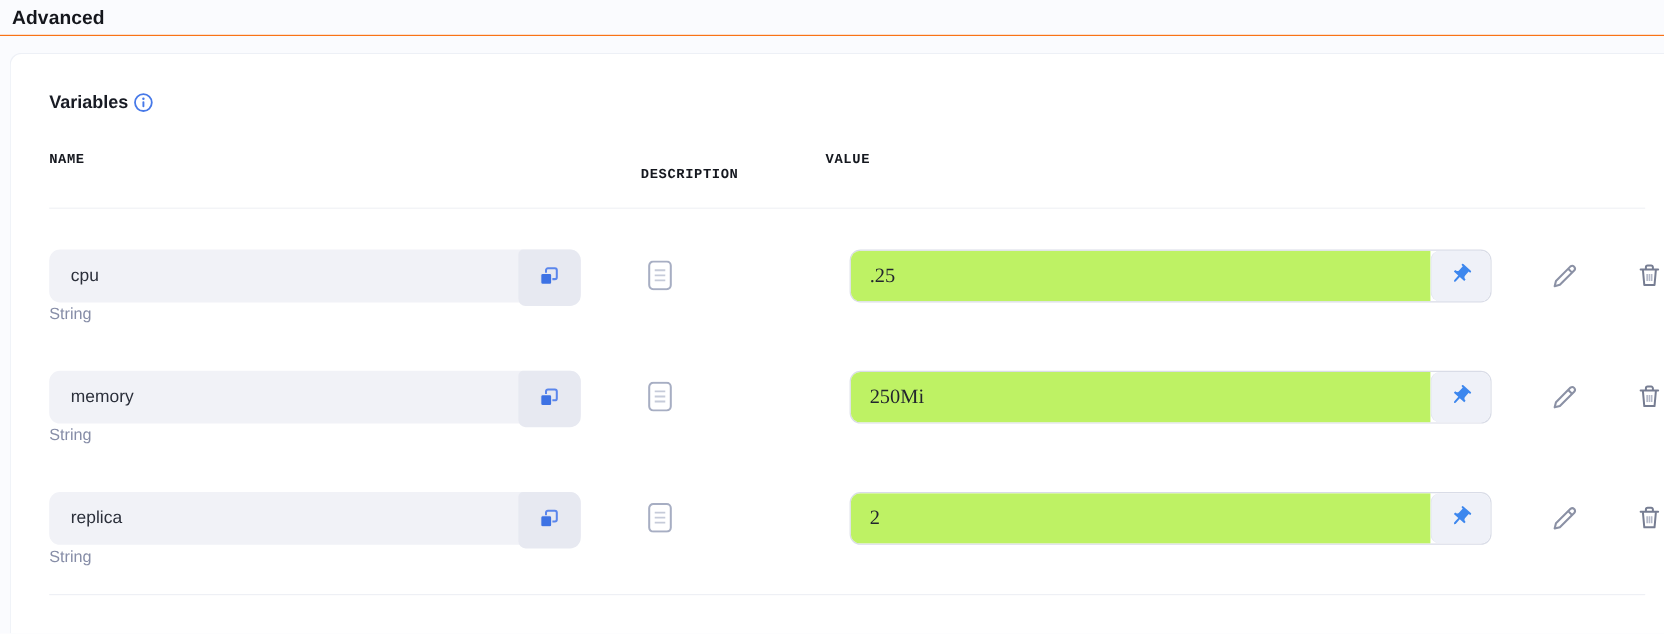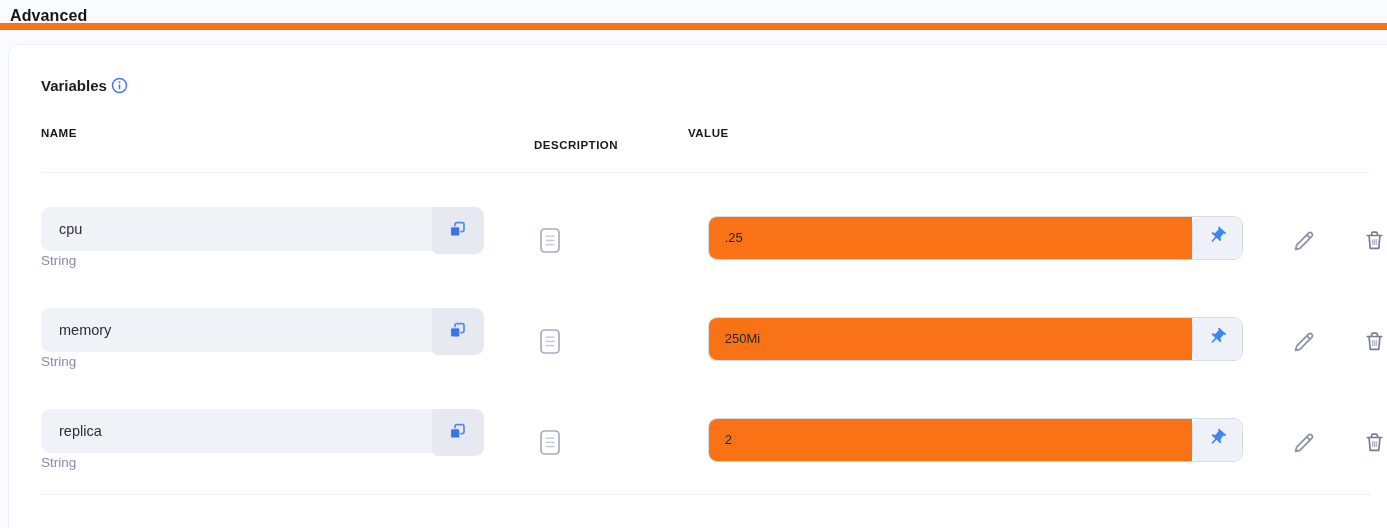--- a/index.html
+++ b/index.html
@@ -6,49 +6,49 @@
   html,body { width:1387px; height:528px; overflow:hidden; }
   body {
     font-family:"Liberation Sans", sans-serif;
     background:#fafbfe;
     color:#14171f;
   }
   
   .top-bar {
     height:30px;
     padding:7px 8px 0 10px;
-    border-bottom:7px solid #f97316;
+    border-bottom:1px solid #f97316;
   }
   .top-title { font-size:16px; font-weight:700; color:#14161c; letter-spacing:.1px; }
 
   
   .card {
     margin:14px 0 0 8px;
     height:484px;
     background:#ffffff;
     border:1px solid #edf0f6;
     border-right:none;
     border-bottom:none;
     border-top-left-radius:10px;
     padding:32px 0 0 32px;
   }
 
   .section-title-row { display:flex; align-items:center; gap:4px; margin-bottom:33px; }
   .section-title { font-size:15px; font-weight:700; color:#181b24; }
   .info-ic { display:inline-flex; width:17px; height:17px; cursor:pointer; }
 
-  .cols-header { display:flex; font-size:11.5px; font-weight:700; letter-spacing:.5px; color:#15181f; }
+  .cols-header { display:flex; font-size:11.5px; font-weight:700; letter-spacing:.5px; color:#15181f;font-family:Liberation Mono, monospace; }
   .colh-name { width:493px; }
   .colh-desc { width:154px;margin-top:12px; }
   .colh-value { flex:1; }
 
   .header-divider { height:1px; background:#f0f2f6; margin:21px 16px 0 0; }
 
   .rows { margin-top:34px; }
-  .var-row { display:flex; align-items:center; margin-bottom:40px;gap:18px; }
+  .var-row { display:flex; align-items:flex-start; margin-bottom:40px;gap:18px; }
 
   .name-cell { width:455px; margin-right:38px; }
   .name-field { position:relative; height:44px; background:#f1f2f7; border-radius:9px; }
   .name-input {
     width:100%; height:44px; background:transparent; border:none; outline:none;
     padding:0 62px 0 18px; font-family:"Liberation Sans", sans-serif;
     font-size:14.5px; color:#2b2f3a;
   }
   .copy-btn {
     position:absolute; right:0; top:0; width:52px; height:47px;
@@ -59,23 +59,23 @@
 
   .desc-cell { width:154px; padding-top:9px; }
   .doc-btn { background:none; border:none; cursor:pointer; display:inline-flex; padding:0; }
 
   .value-cell { width:550px; }
   .value-field {
     display:flex; height:44px; background:#fff;
     border:1px solid #d9dce7; border-radius:9px; overflow:hidden;
   }
   .value-input {
-    flex:1; min-width:0; border:none; outline:none; background:#f97316;
-    padding:0 12px 0 16px; font-family:Liberation Sans, sans-serif;
-    font-size:13px; color:#23262e;
+    flex:1; min-width:0; border:none; outline:none; background:#bef264;
+    padding:0 12px 0 16px; font-family:Liberation Serif, serif;
+    font-size:17px; color:#23262e;
   }
   .pin-btn {
     width:50px; background:#eff1f8; border:none; border-left:1px solid #e4e7f0;
     border-radius:8px; display:flex; align-items:center; justify-content:center; cursor:pointer;
   }
 
   .icon-btn { background:none; border:none; cursor:pointer; display:inline-flex; padding:0; }
   .edit-btn { margin-left:30px; margin-top:9px; }
   .del-btn  { margin-left:27px; margin-top:9px; }
 

